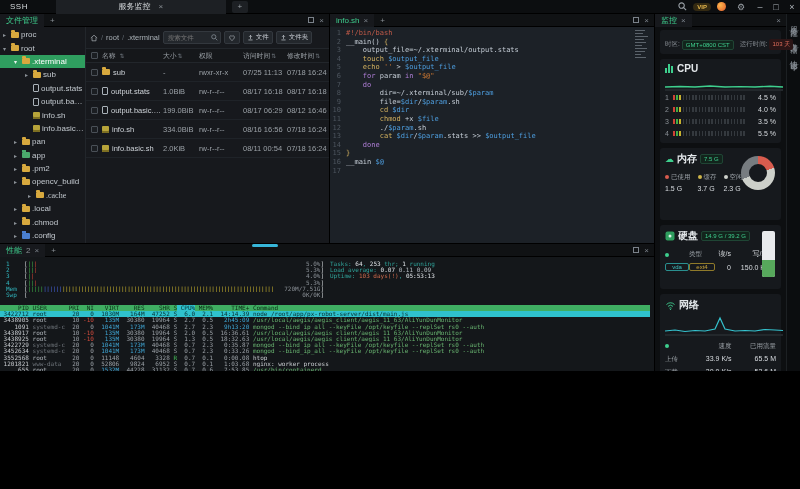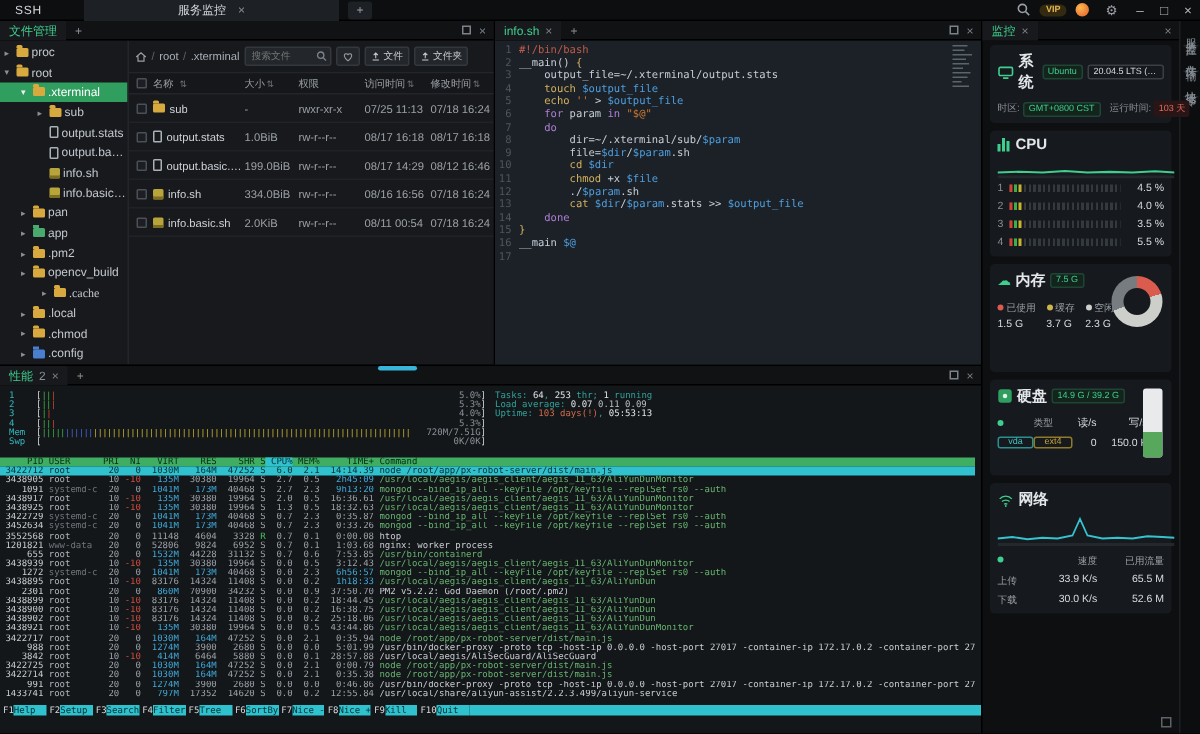--- a/index.html
+++ b/index.html
@@ -1,17 +1,17 @@
 <!DOCTYPE html>
 <html><head>
 <meta charset="utf-8">
 <style>
   html,body{margin:0;padding:0;background:#000;}
   *{box-sizing:border-box;}
-  .app{width:800px;height:489px;background:#101214;font-family:"Liberation Sans",sans-serif;color:#c9ced4;overflow:hidden;position:relative;}
+  .app{width:800px;height:371px;background:#101214;font-family:"Liberation Sans",sans-serif;color:#c9ced4;overflow:hidden;position:relative;}
   
   .topbar{height:14px;background:#0c0e10;display:flex;align-items:center;font-size:8px;border-bottom:1px solid #000;}
   .app-label{margin-left:10px;color:#d6dadd;letter-spacing:.5px;}
   .ssh-tab{margin-left:28px;width:170px;height:14px;background:#1d2024;display:flex;align-items:center;justify-content:center;gap:8px;color:#d6dadd;}
   .ssh-tab .tab-x{color:#8a9096;cursor:pointer;}
   .tb-plus{width:16px;height:12px;margin-left:6px;background:#1d2024;border-radius:2px;color:#9aa0a6;display:flex;align-items:center;justify-content:center;}
   .tb-spacer{flex:1;}
   .tb-ic{width:14px;height:12px;display:flex;align-items:center;justify-content:center;color:#9aa0a6;margin-right:4px;font-size:9px;}
   .vip{background:#342a12;color:#e4b64d;font-size:6px;font-weight:bold;border-radius:6px;padding:1px 4px;margin-right:6px;}
   .avatar{width:9px;height:9px;border-radius:50%;background:radial-gradient(circle at 35% 35%,#ffb84d,#e05a2b);margin-right:8px;}
@@ -347,21 +347,21 @@
                   <div class="frow">
                     <span class="col-cb">
                       <span class="cb"></span>
                     </span>
                     <span class="col-name">
                       <span class="ticon file"></span>
                       <span class="fname">output.basic.stats</span>
                     </span>
                     <span class="col-size">199.0BiB</span>
                     <span class="col-perm">rw-r--r--</span>
-                    <span class="col-at">08/17 14:29</span>
+                    <span class="col-at">08/17 06:29</span>
                     <span class="col-mt">08/12 16:46</span>
                   </div>
                   <div class="frow">
                     <span class="col-cb">
                       <span class="cb"></span>
                     </span>
                     <span class="col-name">
                       <span class="ticon script"></span>
                       <span class="fname">info.sh</span>
                     </span>
@@ -536,31 +536,20 @@
         <span class="tab-active">
           <span>监控</span>
           <span class="tab-x2">×</span>
         </span>
         <span class="bar-right">
             <span>×</span>
           </span>
       </div>
 
       <div class="mcard">
-        <div class="mhead">
-          <span class="sic">
-            <svg width="11" height="9" viewBox="0 0 12 10">
-                <rect x="1" y="1" width="10" height="6" rx="1" fill="none" stroke="#3ecf8e" stroke-width="1.2"></rect>
-                <line x1="4" y1="9" x2="8" y2="9" stroke="#3ecf8e" stroke-width="1.2"></line>
-              </svg>
-          </span>
-          <span class="mtitle">系统</span>
-          <span class="badge b-green">Ubuntu</span>
-          <span class="badge b-ver">20.04.5 LTS (Focal Fossa</span>
-        </div>
         <div class="sysrow">
           <span>时区:</span>
           <span class="badge b-green">GMT+0800 CST</span>
           <span style="margin-left:4px">运行时间:</span>
           <span class="badge b-red">103 天</span>
         </div>
       </div>
 
       <div class="mcard">
         <div class="mhead">

